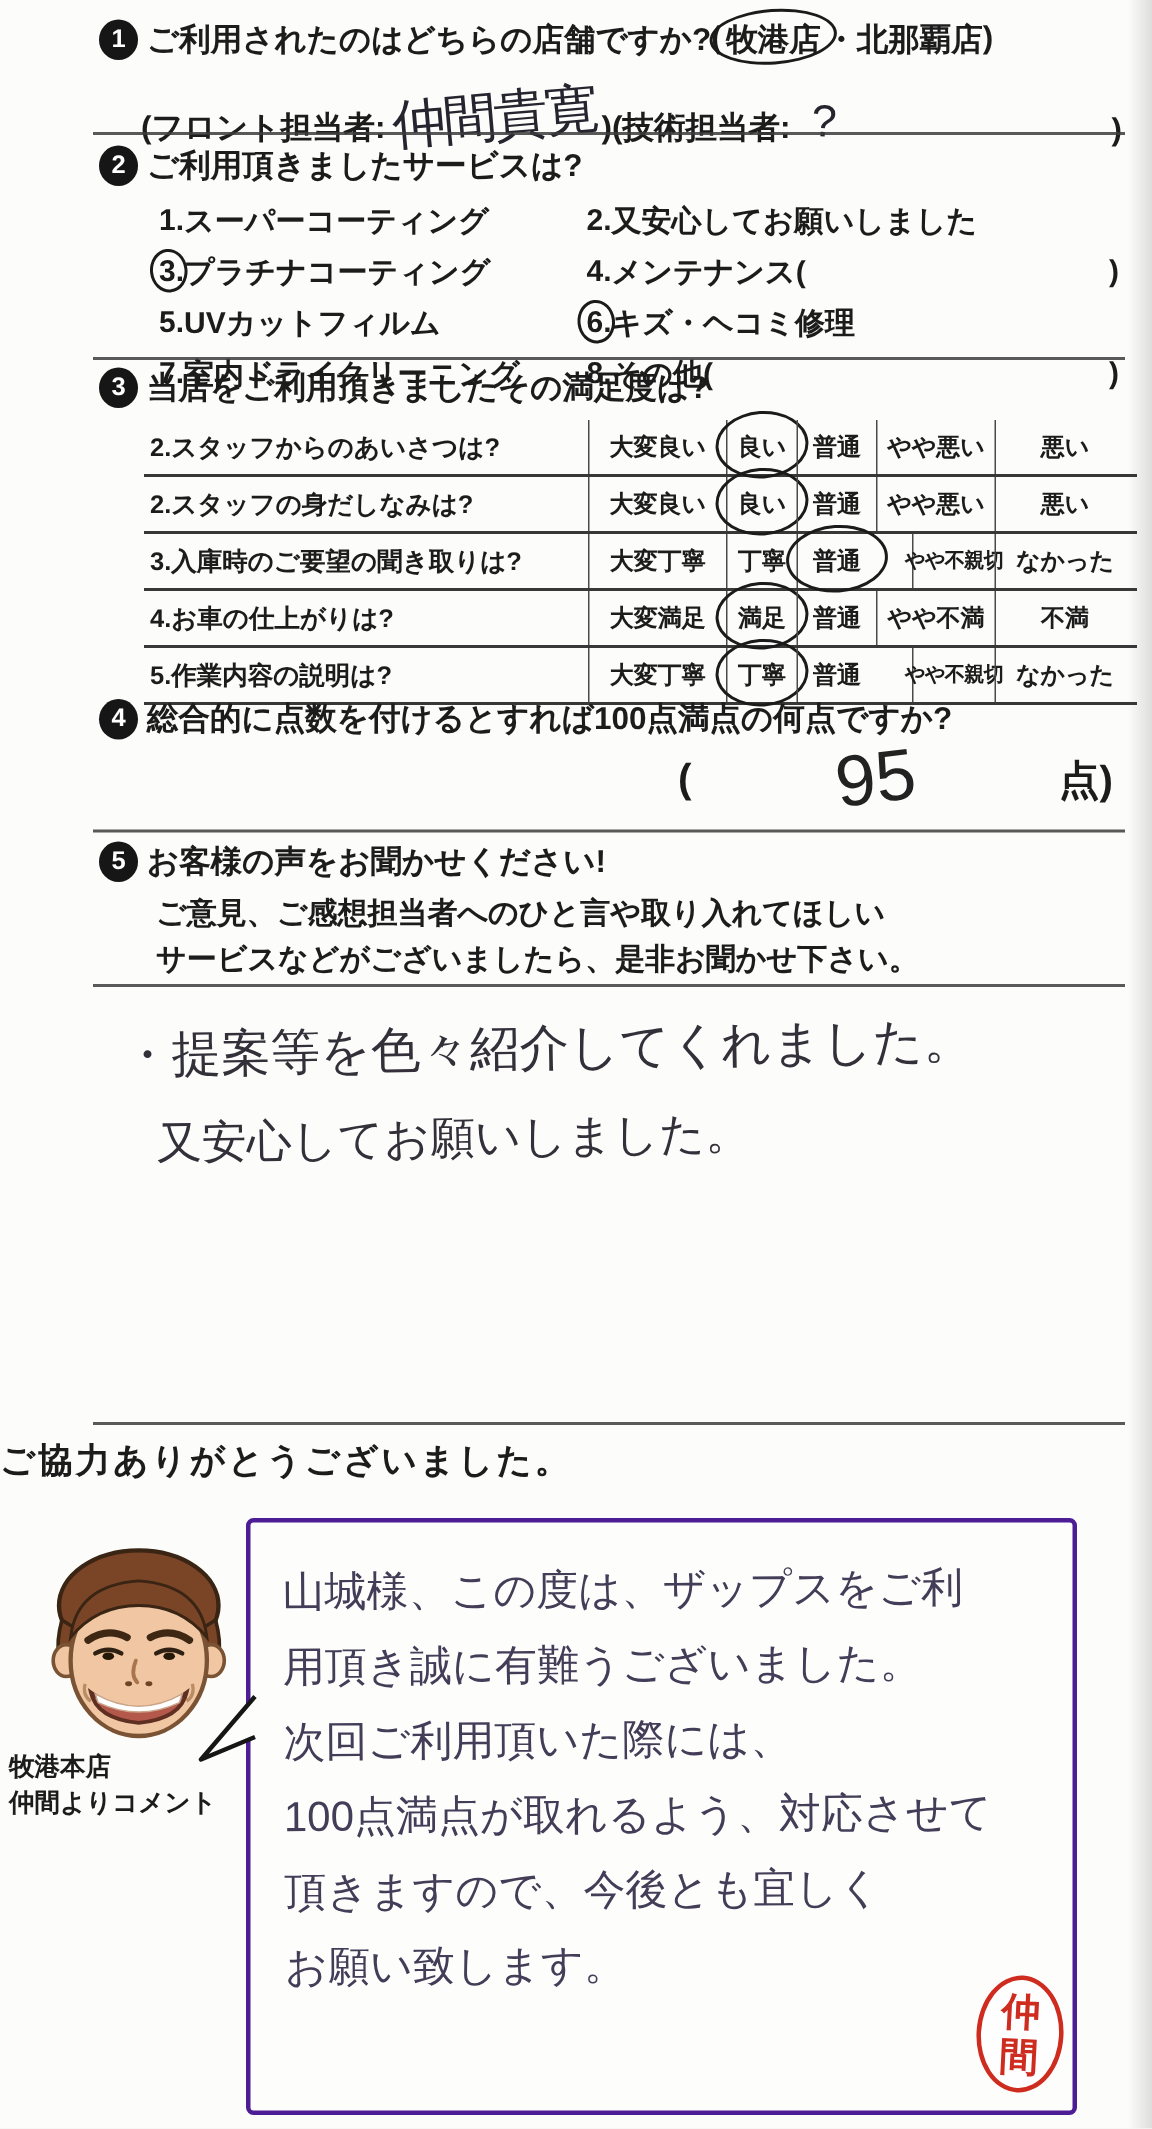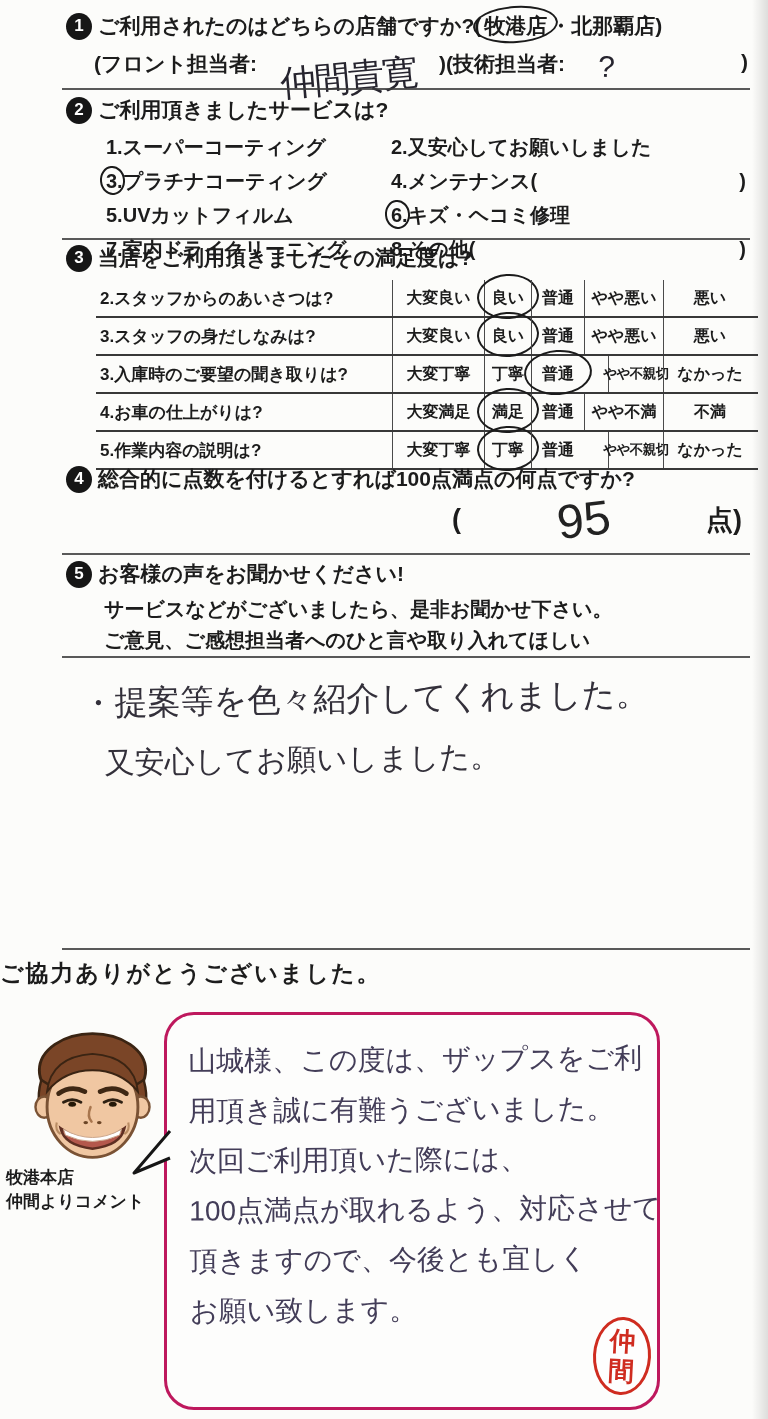--- a/index.html
+++ b/index.html
@@ -14,21 +14,21 @@
   .handwriting { font-weight:400; color:#26242e; }
 
   .qblock { position:absolute; left:66px; width:692px; }
   .qheader { display:flex; align-items:center; font-size:21px; }
   .qbadge { flex:0 0 auto; width:26px; height:27px; margin-right:6px; border-radius:50%;
     background:#161616; color:#fff; display:inline-flex; align-items:center; justify-content:center;
     font-size:17px; font-weight:700; }
   .divider { position:absolute; left:62px; width:688px; border-top:2px solid #3c3c3c; opacity:.85; }
 
   
-  .q1-line2 { display:flex; align-items:flex-start; margin:10px 0 0 28px; font-size:21px;gap:19px; }
+  .q1-line2 { display:flex; align-items:flex-end; margin:10px 0 0 28px; font-size:21px; }
   .hand-name { font-size:36px; letter-spacing:-2px; transform:rotate(-5deg) translateY(4px); margin:0 4px; }
   .hand-q { font-size:30px; transform:rotate(3deg); margin-left:14px; }
   .q1-close { margin-left:auto; margin-right:10px; }
 
   
   .circle-target { position:relative; display:inline-block; }
   .circled-opt::after { content:""; position:absolute; left:-8px; right:-8px; top:-6px; bottom:-3px;
     border:2.6px solid #1b1b1b; border-radius:50%; transform:rotate(-4deg); pointer-events:none; }
   .circled-num { position:relative; }
   .circled-num::after { content:""; position:absolute; left:-6px; right:-2px; top:-4px; bottom:-2px;
@@ -65,22 +65,22 @@
   
   .closing { position:absolute; left:0; top:958px; width:768px; text-align:left;
     font-size:23px; font-weight:700; letter-spacing:2px; }
 
   
   .avatar { position:absolute; left:20px; top:1022px; width:145px; height:145px; }
   .avatar-caption { position:absolute; left:6px; top:1166px; width:170px; text-align:left;
     font-size:17px; font-weight:700; line-height:24px; }
 
   
-  .bubble { position:absolute; left:164px; top:1012px; width:496px; height:398px;
-    border:3px solid #be185d; border-radius:30px; background:#fdfdfc; }
+  .bubble { position:absolute; left:164px; top:1012px; width:554px; height:398px;
+    border:3px solid #4c1d95; border-radius:5px; background:#fdfdfc; }
   .bubble-tail { position:absolute; left:-37px; top:112px; }
   .bubble-text { padding:20px 16px 0 22px; font-size:28px; line-height:50px;
     color:#433d58; transform:rotate(-0.4deg); white-space:nowrap; }
   .bubble-text .bl { height:50px; }
 
   
   .stamp { position:absolute; right:6px; bottom:12px; width:58px; height:78px;
     border:3.5px solid #cf2c20; border-radius:50%; color:#cf2c20;
     display:flex; flex-direction:column; align-items:center; justify-content:center;
     font-weight:700; font-size:26px; line-height:30px; transform:rotate(3deg); background:rgba(255,255,255,.6); }
@@ -163,21 +163,21 @@
     <div class="stable">
       <div class="trow">
         <div class="tlabel">2.スタッフからのあいさつは?</div>
         <div class="opt">大変良い</div>
         <div class="opt circled-opt">良い</div>
         <div class="opt">普通</div>
         <div class="opt">やや悪い</div>
         <div class="opt">悪い</div>
       </div>
       <div class="trow">
-        <div class="tlabel">3.スタッフの身だしなみは?</div>
+        <div class="tlabel">2.スタッフの身だしなみは?</div>
         <div class="opt">大変良い</div>
         <div class="opt circled-opt">良い</div>
         <div class="opt">普通</div>
         <div class="opt">やや悪い</div>
         <div class="opt">悪い</div>
       </div>
       <div class="trow">
         <div class="tlabel">3.入庫時のご要望の聞き取りは?</div>
         <div class="opt">大変丁寧</div>
         <div class="opt">丁寧</div>
@@ -216,22 +216,22 @@
     <span class="score-paren">点)</span>
   </div>
   <div class="divider" style="top:553px;"></div>
 
   <div class="qblock" style="top:560px;">
     <div class="qheader">
       <span class="qbadge">5</span>
       <span class="printed">お客様の声をお聞かせください!</span>
     </div>
     <div class="q5-lines">
+      <div>ご意見、ご感想担当者へのひと言や取り入れてほしい</div>
       <div>サービスなどがございましたら、是非お聞かせ下さい。</div>
-      <div>ご意見、ご感想担当者へのひと言や取り入れてほしい</div>
     </div>
   </div>
   <div class="divider" style="top:656px;"></div>
 
   <div class="cust-comment handwriting">
     <div class="l1">・提案等を色々紹介してくれました。</div>
     <div class="l2">又安心してお願いしました。</div>
   </div>
 
   <div class="divider" style="top:948px;"></div>

